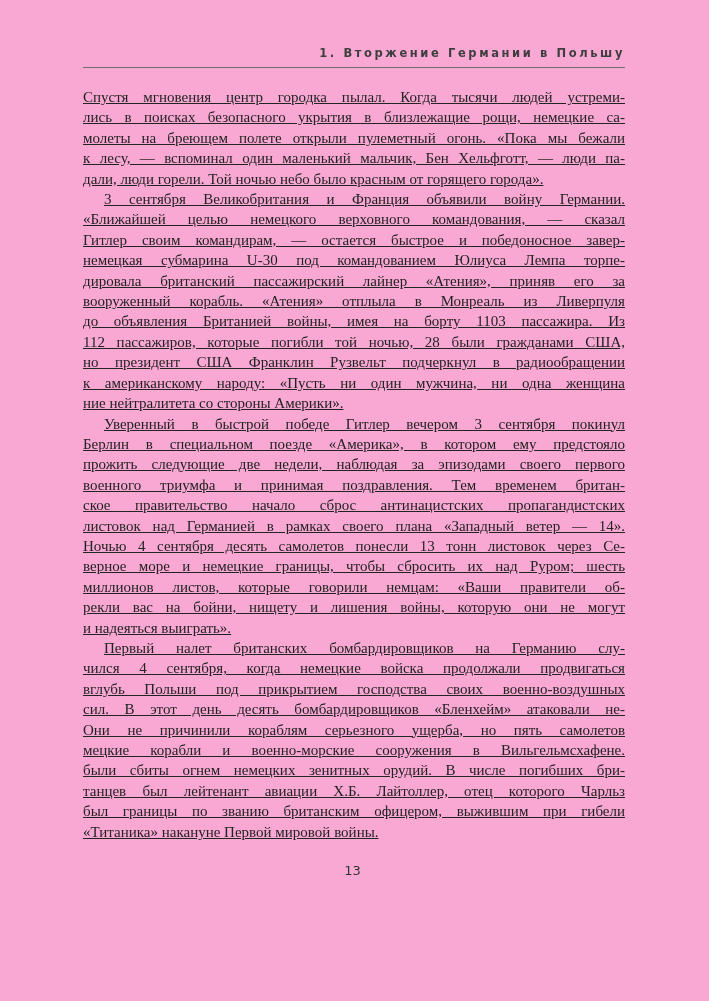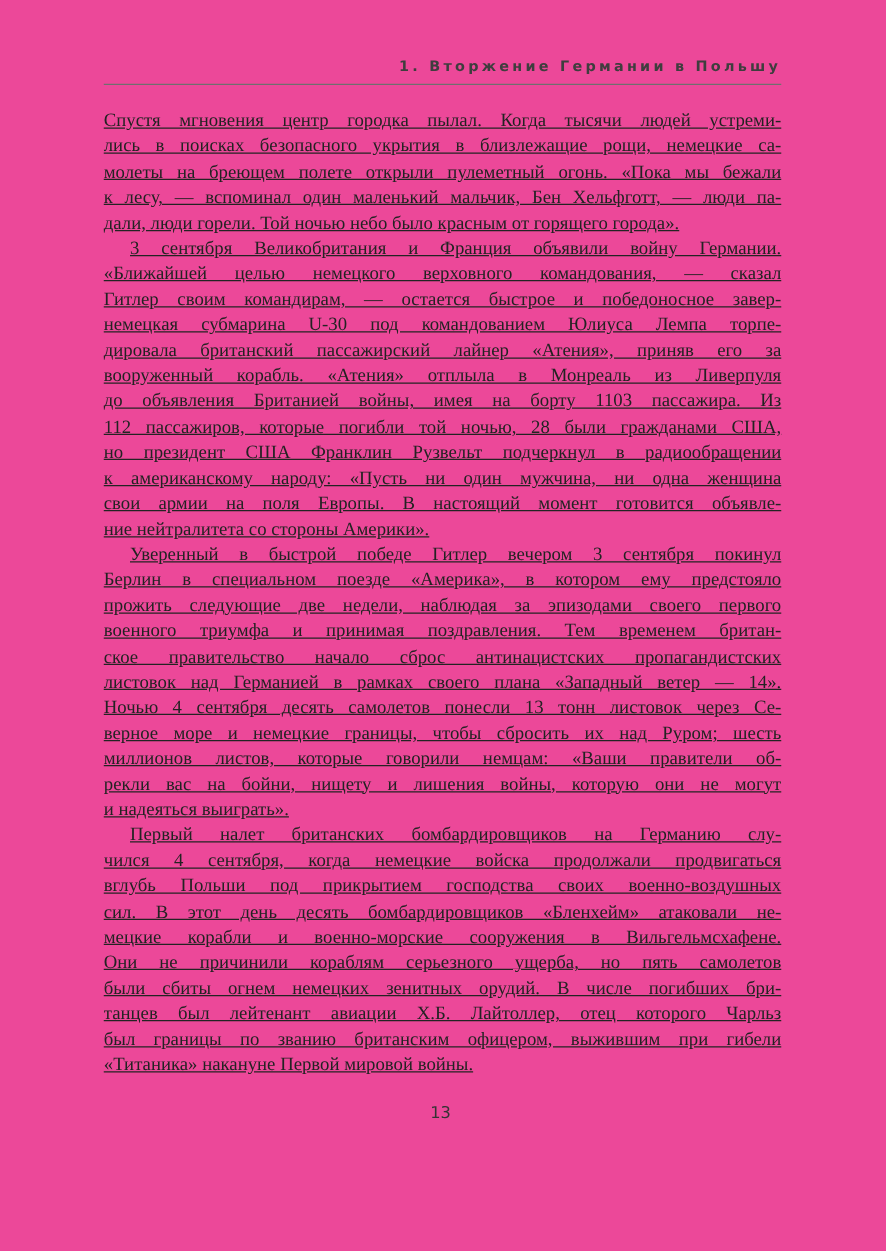--- a/index.html
+++ b/index.html
@@ -5,21 +5,21 @@
   html, body {
     margin: 0;
     padding: 0;
     background: #e9e9e9;
   }
   .page {
     position: relative;
     width: 709px;
     height: 1001px;
     margin: 0 auto;
-    background: #ec4899;
+    background: #f9a8d4;
     overflow: hidden;
   }
   .content {
     position: absolute;
     left: 83px;
     top: 0;
     width: 542px;
   }
   .running-header {
     margin-top: 46px;
@@ -86,43 +86,42 @@
           <div class="line jl ind">3 сентября Великобритания и Франция объявили войну Германии.</div>
           <div class="line jl">«Ближайшей целью немецкого верховного командования, — сказал</div>
           <div class="line jl">Гитлер своим командирам, — остается быстрое и победоносное завер-</div>
           <div class="line jl">немецкая субмарина U-30 под командованием Юлиуса Лемпа торпе-</div>
           <div class="line jl">дировала британский пассажирский лайнер «Атения», приняв его за</div>
           <div class="line jl">вооруженный корабль. «Атения» отплыла в Монреаль из Ливерпуля</div>
           <div class="line jl">до объявления Британией войны, имея на борту 1103 пассажира. Из</div>
           <div class="line jl">112 пассажиров, которые погибли той ночью, 28 были гражданами США,</div>
           <div class="line jl">но президент США Франклин Рузвельт подчеркнул в радиообращении</div>
           <div class="line jl">к американскому народу: «Пусть ни один мужчина, ни одна женщина</div>
-          <div class="line jl">свои армии на поля Европы. В настоящий момент готовится объявле-</div>
           <div class="line">ние нейтралитета со стороны Америки».</div>
         </div>
         <div class="paragraph">
           <div class="line jl ind">Уверенный в быстрой победе Гитлер вечером 3 сентября покинул</div>
           <div class="line jl">Берлин в специальном поезде «Америка», в котором ему предстояло</div>
           <div class="line jl">прожить следующие две недели, наблюдая за эпизодами своего первого</div>
           <div class="line jl">военного триумфа и принимая поздравления. Тем временем британ-</div>
           <div class="line jl">ское правительство начало сброс антинацистских пропагандистских</div>
           <div class="line jl">листовок над Германией в рамках своего плана «Западный ветер — 14».</div>
           <div class="line jl">Ночью 4 сентября десять самолетов понесли 13 тонн листовок через Се-</div>
           <div class="line jl">верное море и немецкие границы, чтобы сбросить их над Руром; шесть</div>
           <div class="line jl">миллионов листов, которые говорили немцам: «Ваши правители об-</div>
           <div class="line jl">рекли вас на бойни, нищету и лишения войны, которую они не могут</div>
           <div class="line">и надеяться выиграть».</div>
         </div>
         <div class="paragraph">
           <div class="line jl ind">Первый налет британских бомбардировщиков на Германию слу-</div>
           <div class="line jl">чился 4 сентября, когда немецкие войска продолжали продвигаться</div>
           <div class="line jl">вглубь Польши под прикрытием господства своих военно-воздушных</div>
           <div class="line jl">сил. В этот день десять бомбардировщиков «Бленхейм» атаковали не-</div>
+          <div class="line jl">Они не причинили кораблям серьезного ущерба, но пять самолетов</div>
           <div class="line jl">мецкие корабли и военно-морские сооружения в Вильгельмсхафене.</div>
-          <div class="line jl">Они не причинили кораблям серьезного ущерба, но пять самолетов</div>
           <div class="line jl">были сбиты огнем немецких зенитных орудий. В числе погибших бри-</div>
           <div class="line jl">танцев был лейтенант авиации Х.Б. Лайтоллер, отец которого Чарльз</div>
           <div class="line jl">был границы по званию британским офицером, выжившим при гибели</div>
           <div class="line">«Титаника» накануне Первой мировой войны.</div>
         </div>
       </div>
     <div class="page-number">13</div>
   </div>
 </div>
 

